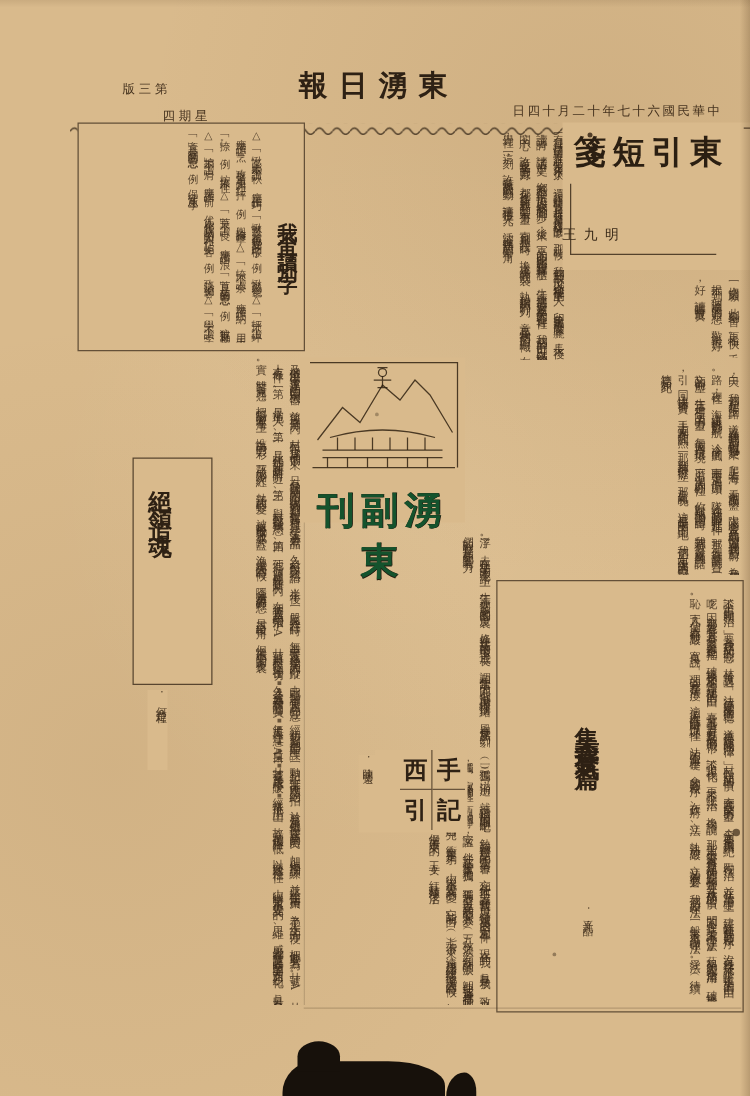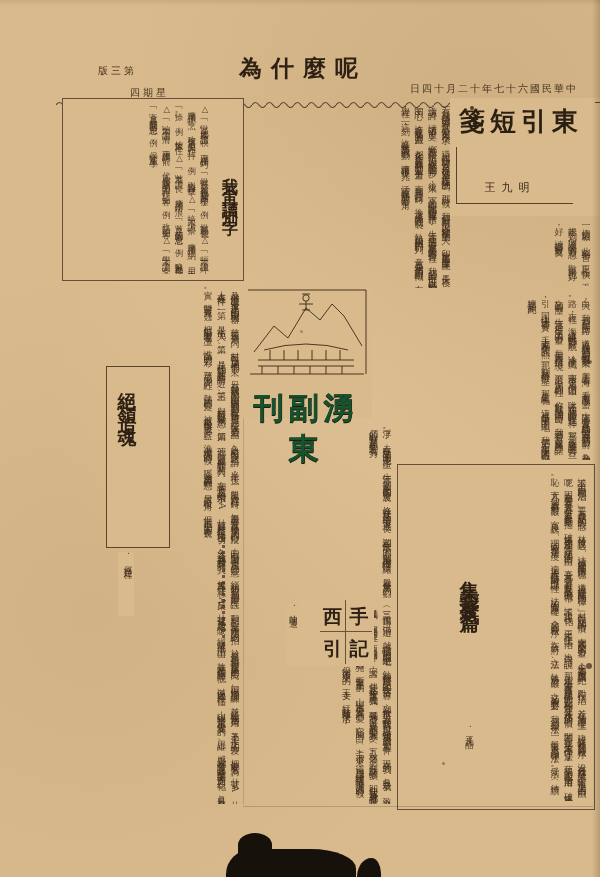--- a/index.html
+++ b/index.html
@@ -28,41 +28,41 @@
   .banner{font-weight:bold;font-size:30px;letter-spacing:5px;color:#14532d;
           text-shadow:.6px 0 0 #241a10,0 .6px 0 #241a10;}
 </style>
 </head>
 <body>
 
 <div class="page">
 
   <div class="ab hdr-sm" style="left:66px;top:64px;margin-left:32px;">版三第</div>
   <div class="ab hdr-sm" style="left:130px;top:64px;margin-top:22px;">四期星</div>
-  <div class="ab hdr-big" style="left:228px;top:53px;width:150px;text-align:center;">為什麼呢</div>
+  <div class="ab hdr-big" style="left:228px;top:53px;width:150px;text-align:center;">報日湧東</div>
   <div class="ab hdr-sm" style="left:388px;top:82px;width:190px;text-align:right;letter-spacing:2px;">日四十月二十年七十六國民華中</div>
 
   <div class="ab" style="left:56px;top:93px;width:538px;height:9px;">
     <svg width="538" height="9">
       <defs>
         <pattern id="wv" width="14" height="9" patternUnits="userSpaceOnUse">
           <path d="M0 6 Q3.5 1 7 6 T14 6" fill="none" stroke="rgba(58,42,26,.8)" stroke-width="1.2"></path>
         </pattern>
       </defs>
       <rect width="538" height="9" fill="url(#wv)"></rect>
     </svg>
   </div>
 
   <div class="ab v bodytxt" style="left:230px;top:100px;width:222px;height:188px;">有一種感情已經存在心中很久很久了，還記得小時候官兵捉強盜是怎樣玩的嗎？那時候，我們對執干戈以衛社稷的軍人，印象是那麼朦朧，長大後，我們讀著詩，讀活了歷史，鄉愁不願抗拒人與鄉愁的脚步，後來，軍的印象開始變得具體了。生活在這個安定繁榮的社會裡，我們的手已可以觸摸到離亂的檢閱中心，許多艱辛的歲月，都化作多難興邦的基本力量。直到服兵役時，換上草綠的戎裝，執起鋼鐵的行列，意志是我們的旗幟，在中國的感覺裡，這一刻，許多難盡的感動，讓種種火光，活躍在熱血的每一角！</div>
 
   <div class="ab titlebox" style="left:450px;top:98px;width:142px;height:118px;">
     <div class="ab" style="left:6px;bottom:12px;width:116px;height:56px;border-left:1.5px solid rgba(50,36,20,.8);border-bottom:1.5px solid rgba(50,36,20,.8);"></div>
     <div class="ab" style="right:4px;top:4px;width:12px;height:16px;border-right:1.5px solid rgba(50,36,20,.8);border-top:1.5px solid rgba(50,36,20,.8);"></div>
     <div class="ab" style="left:0;top:6px;width:142px;text-align:center;font-size:26px;font-weight:bold;letter-spacing:5px;color:#2b1f12;">箋短引東</div>
-    <div class="ab" style="left:0;top:82px;width:120px;text-align:center;font-size:11px;letter-spacing:6px;color:#3a2a18;">王九明</div>
+    <div class="ab" style="left:0;top:82px;width:120px;text-align:left;font-size:11px;letter-spacing:6px;color:#3a2a18;">王九明</div>
   </div>
 
   <div class="ab v bodytxt" style="left:452px;top:220px;width:140px;height:66px;">一切還願，此刻舉首，更愉快。毛毛長是捕捉不到一個溫暖的遐想，歡樂也好，慰藉也好，讀書時最眞。</div>
   <div class="ab v bodytxt" style="left:372px;top:292px;width:220px;height:168px;">白天，我們在起錨上路，道路在我們眼前蜿蜒起來，爬上看海，看潮風吹盪，太陽將金黃色的熱情灑在我們臉前，為我們的前進鋪路。夜裡，海上遠眺帆影歸航，冷冷的風，寒雨走過一個山頭，隊伍在我的眼眸裡延伸，那是一個奇特的黃昏，一段難忘的前塵。生活是一種向上的力量，每個人對抗環境，磨出一個人的韌性，你對戰地的渴望時，我總有一份眞實的許諾。第二次軍引，同上快速前實，手上克制不住的熱，那一刻我昂然挺立，那是氣魄，這裡是中國的土地，我們正走向偉大的戰場，總是如此。</div>
   <div class="ab v bodytxt" style="left:243px;top:422px;width:150px;height:176px;">浮了。走在堅硬的水泥路上，生活在一個多彩的國度裏，條件艱苦的環境下成長，調和生活中的一些低潮與憷惶情緒，風裡見風的一刻，我們的歌聲是如此宏亮有力。</div>
 
   <div class="ab" style="left:62px;top:98px;width:180px;height:181px;border:1.6px solid rgba(60,44,28,.75);background:#d9ba8c;">
     <div class="ab v" style="right:3px;top:6px;width:26px;height:168px;font-size:16px;font-weight:bold;letter-spacing:8px;color:#2e2114;text-align:center;">我不再讀別字</div>
     <div class="ab v bodytxt small" style="left:4px;top:5px;width:144px;height:170px;">△「愀」此處不讀「秋」，應讀作「巧」。「愀然」是臉色變異的樣子。例：愀然變色。△「抨」不讀「坪」，應讀作「烹」，攻擊過失叫作「抨」。例：輿論抨擊。△「捺」不讀「奈」，應讀作「納」，用手重按叫作「捺」。例：按捺不住。△「莨」不讀「良」，應讀作「浪」，「莨」是藥的意思。例：狼莨勘長。△「掮」不讀「肩」，應讀作「前」，代人兜售貨物的人叫作「掮客」。例：政治掮客。△「學」不讀「斈」，「斈」是分開的意思。例：保守派互學。</div>
   </div>

